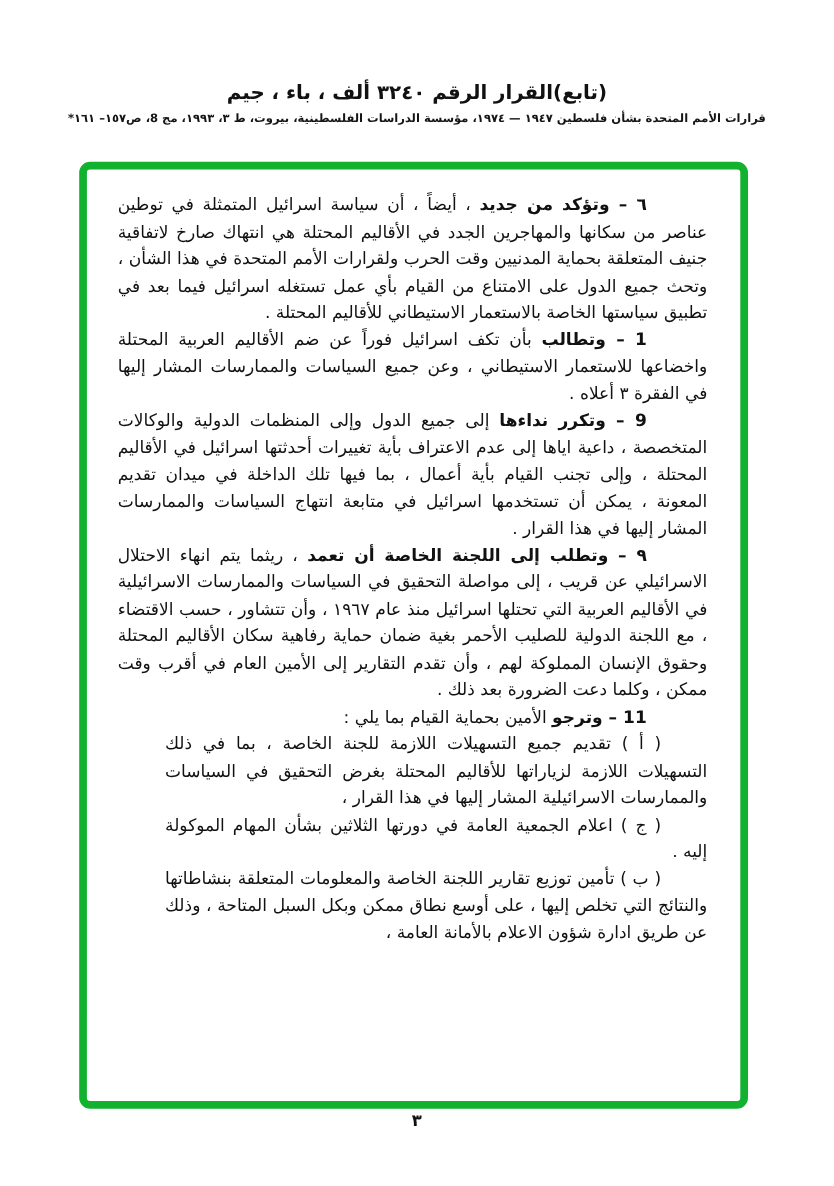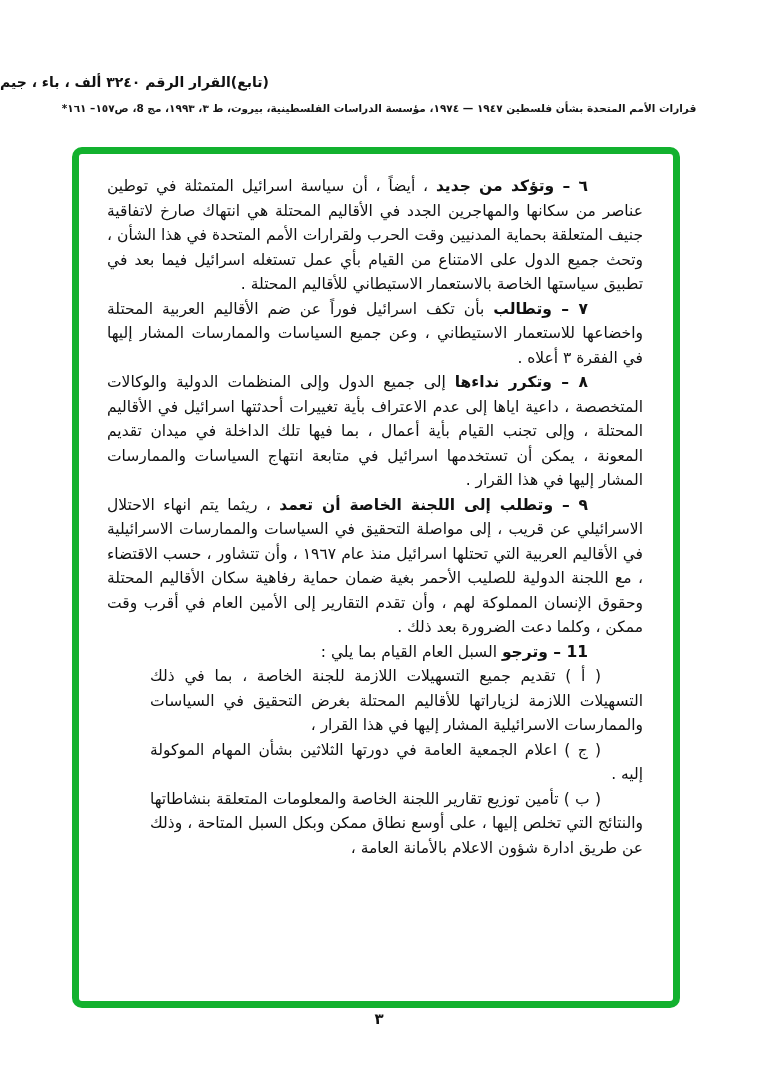--- a/index.html
+++ b/index.html
@@ -13,23 +13,23 @@
     position: relative;
     font-family: "DejaVu Sans", sans-serif;
     color: #111111;
     overflow: hidden;
   }
   .doc-title {
     position: absolute;
     top: 74px;
     left: 0;
     right: 0;
-    text-align: left;
+    text-align: center;
     direction: rtl;
-    font-size: 14px;
+    font-size: 18px;
     font-weight: bold;
     letter-spacing: 0.2px;
   }
   .doc-citation {
     position: absolute;
     top: 102px;
     left: 0;
     right: 0;
     text-align: center;
     direction: rtl;
@@ -82,27 +82,27 @@
 
 <div class="doc-title">(تابع)القرار الرقم ٣٢٤٠ ألف ، باء ، جيم</div>
 
 <div class="doc-citation">قرارات الأمم المتحدة بشأن فلسطين ١٩٤٧ — ١٩٧٤، مؤسسة الدراسات الفلسطينية، بيروت، ط ٣، ١٩٩٣، مج 8، ص١٥٧– ١٦١*</div>
 
 <div class="frame" style="border-color: rgb(18, 177, 46);">
   <div class="res-text">
 
     <p><b>٦ – وتؤكد من جديد</b><span> ، أيضاً ، أن سياسة اسرائيل المتمثلة في توطين عناصر من سكانها والمهاجرين الجدد في الأقاليم المحتلة هي انتهاك صارخ لاتفاقية جنيف المتعلقة بحماية المدنيين وقت الحرب ولقرارات الأمم المتحدة في هذا الشأن ، وتحث جميع الدول على الامتناع من القيام بأي عمل تستغله اسرائيل فيما بعد في تطبيق سياستها الخاصة بالاستعمار الاستيطاني للأقاليم المحتلة .</span></p>
 
-    <p><b>٧ – وتطالب</b><span> بأن تكف اسرائيل فوراً عن ضم الأقاليم العربية المحتلة واخضاعها للاستعمار الاستيطاني ، وعن جميع السياسات والممارسات المشار إليها في الفقرة ٣ أعلاه .</span></p>
+    <p><b>1 – وتطالب</b><span> بأن تكف اسرائيل فوراً عن ضم الأقاليم العربية المحتلة واخضاعها للاستعمار الاستيطاني ، وعن جميع السياسات والممارسات المشار إليها في الفقرة ٣ أعلاه .</span></p>
 
-    <p><b>٨ – وتكرر نداءها</b><span> إلى جميع الدول وإلى المنظمات الدولية والوكالات المتخصصة ، داعية اياها إلى عدم الاعتراف بأية تغييرات أحدثتها اسرائيل في الأقاليم المحتلة ، وإلى تجنب القيام بأية أعمال ، بما فيها تلك الداخلة في ميدان تقديم المعونة ، يمكن أن تستخدمها اسرائيل في متابعة انتهاج السياسات والممارسات المشار إليها في هذا القرار .</span></p>
+    <p><b>9 – وتكرر نداءها</b><span> إلى جميع الدول وإلى المنظمات الدولية والوكالات المتخصصة ، داعية اياها إلى عدم الاعتراف بأية تغييرات أحدثتها اسرائيل في الأقاليم المحتلة ، وإلى تجنب القيام بأية أعمال ، بما فيها تلك الداخلة في ميدان تقديم المعونة ، يمكن أن تستخدمها اسرائيل في متابعة انتهاج السياسات والممارسات المشار إليها في هذا القرار .</span></p>
 
     <p><b>٩ – وتطلب إلى اللجنة الخاصة أن تعمد</b><span> ، ريثما يتم انهاء الاحتلال الاسرائيلي عن قريب ، إلى مواصلة التحقيق في السياسات والممارسات الاسرائيلية في الأقاليم العربية التي تحتلها اسرائيل منذ عام ١٩٦٧ ، وأن تتشاور ، حسب الاقتضاء ، مع اللجنة الدولية للصليب الأحمر بغية ضمان حماية رفاهية سكان الأقاليم المحتلة وحقوق الإنسان المملوكة لهم ، وأن تقدم التقارير إلى الأمين العام في أقرب وقت ممكن ، وكلما دعت الضرورة بعد ذلك .</span></p>
 
-    <p><b>11 – وترجو</b><span> السبل العام القيام بما يلي :</span></p>
+    <p><b>11 – وترجو</b><span> الأمين بحماية القيام بما يلي :</span></p>
 
     <p class="sub"><b></b><span>( أ ) تقديم جميع التسهيلات اللازمة للجنة الخاصة ، بما في ذلك التسهيلات اللازمة لزياراتها للأقاليم المحتلة بغرض التحقيق في السياسات والممارسات الاسرائيلية المشار إليها في هذا القرار ،</span></p>
 
     <p class="sub"><b></b><span>( ج ) اعلام الجمعية العامة في دورتها الثلاثين بشأن المهام الموكولة إليه .</span></p>
 
     <p class="sub"><b></b><span>( ب ) تأمين توزيع تقارير اللجنة الخاصة والمعلومات المتعلقة بنشاطاتها والنتائج التي تخلص إليها ، على أوسع نطاق ممكن وبكل السبل المتاحة ، وذلك عن طريق ادارة شؤون الاعلام بالأمانة العامة ،</span></p>
 
   </div>
 </div>
 

